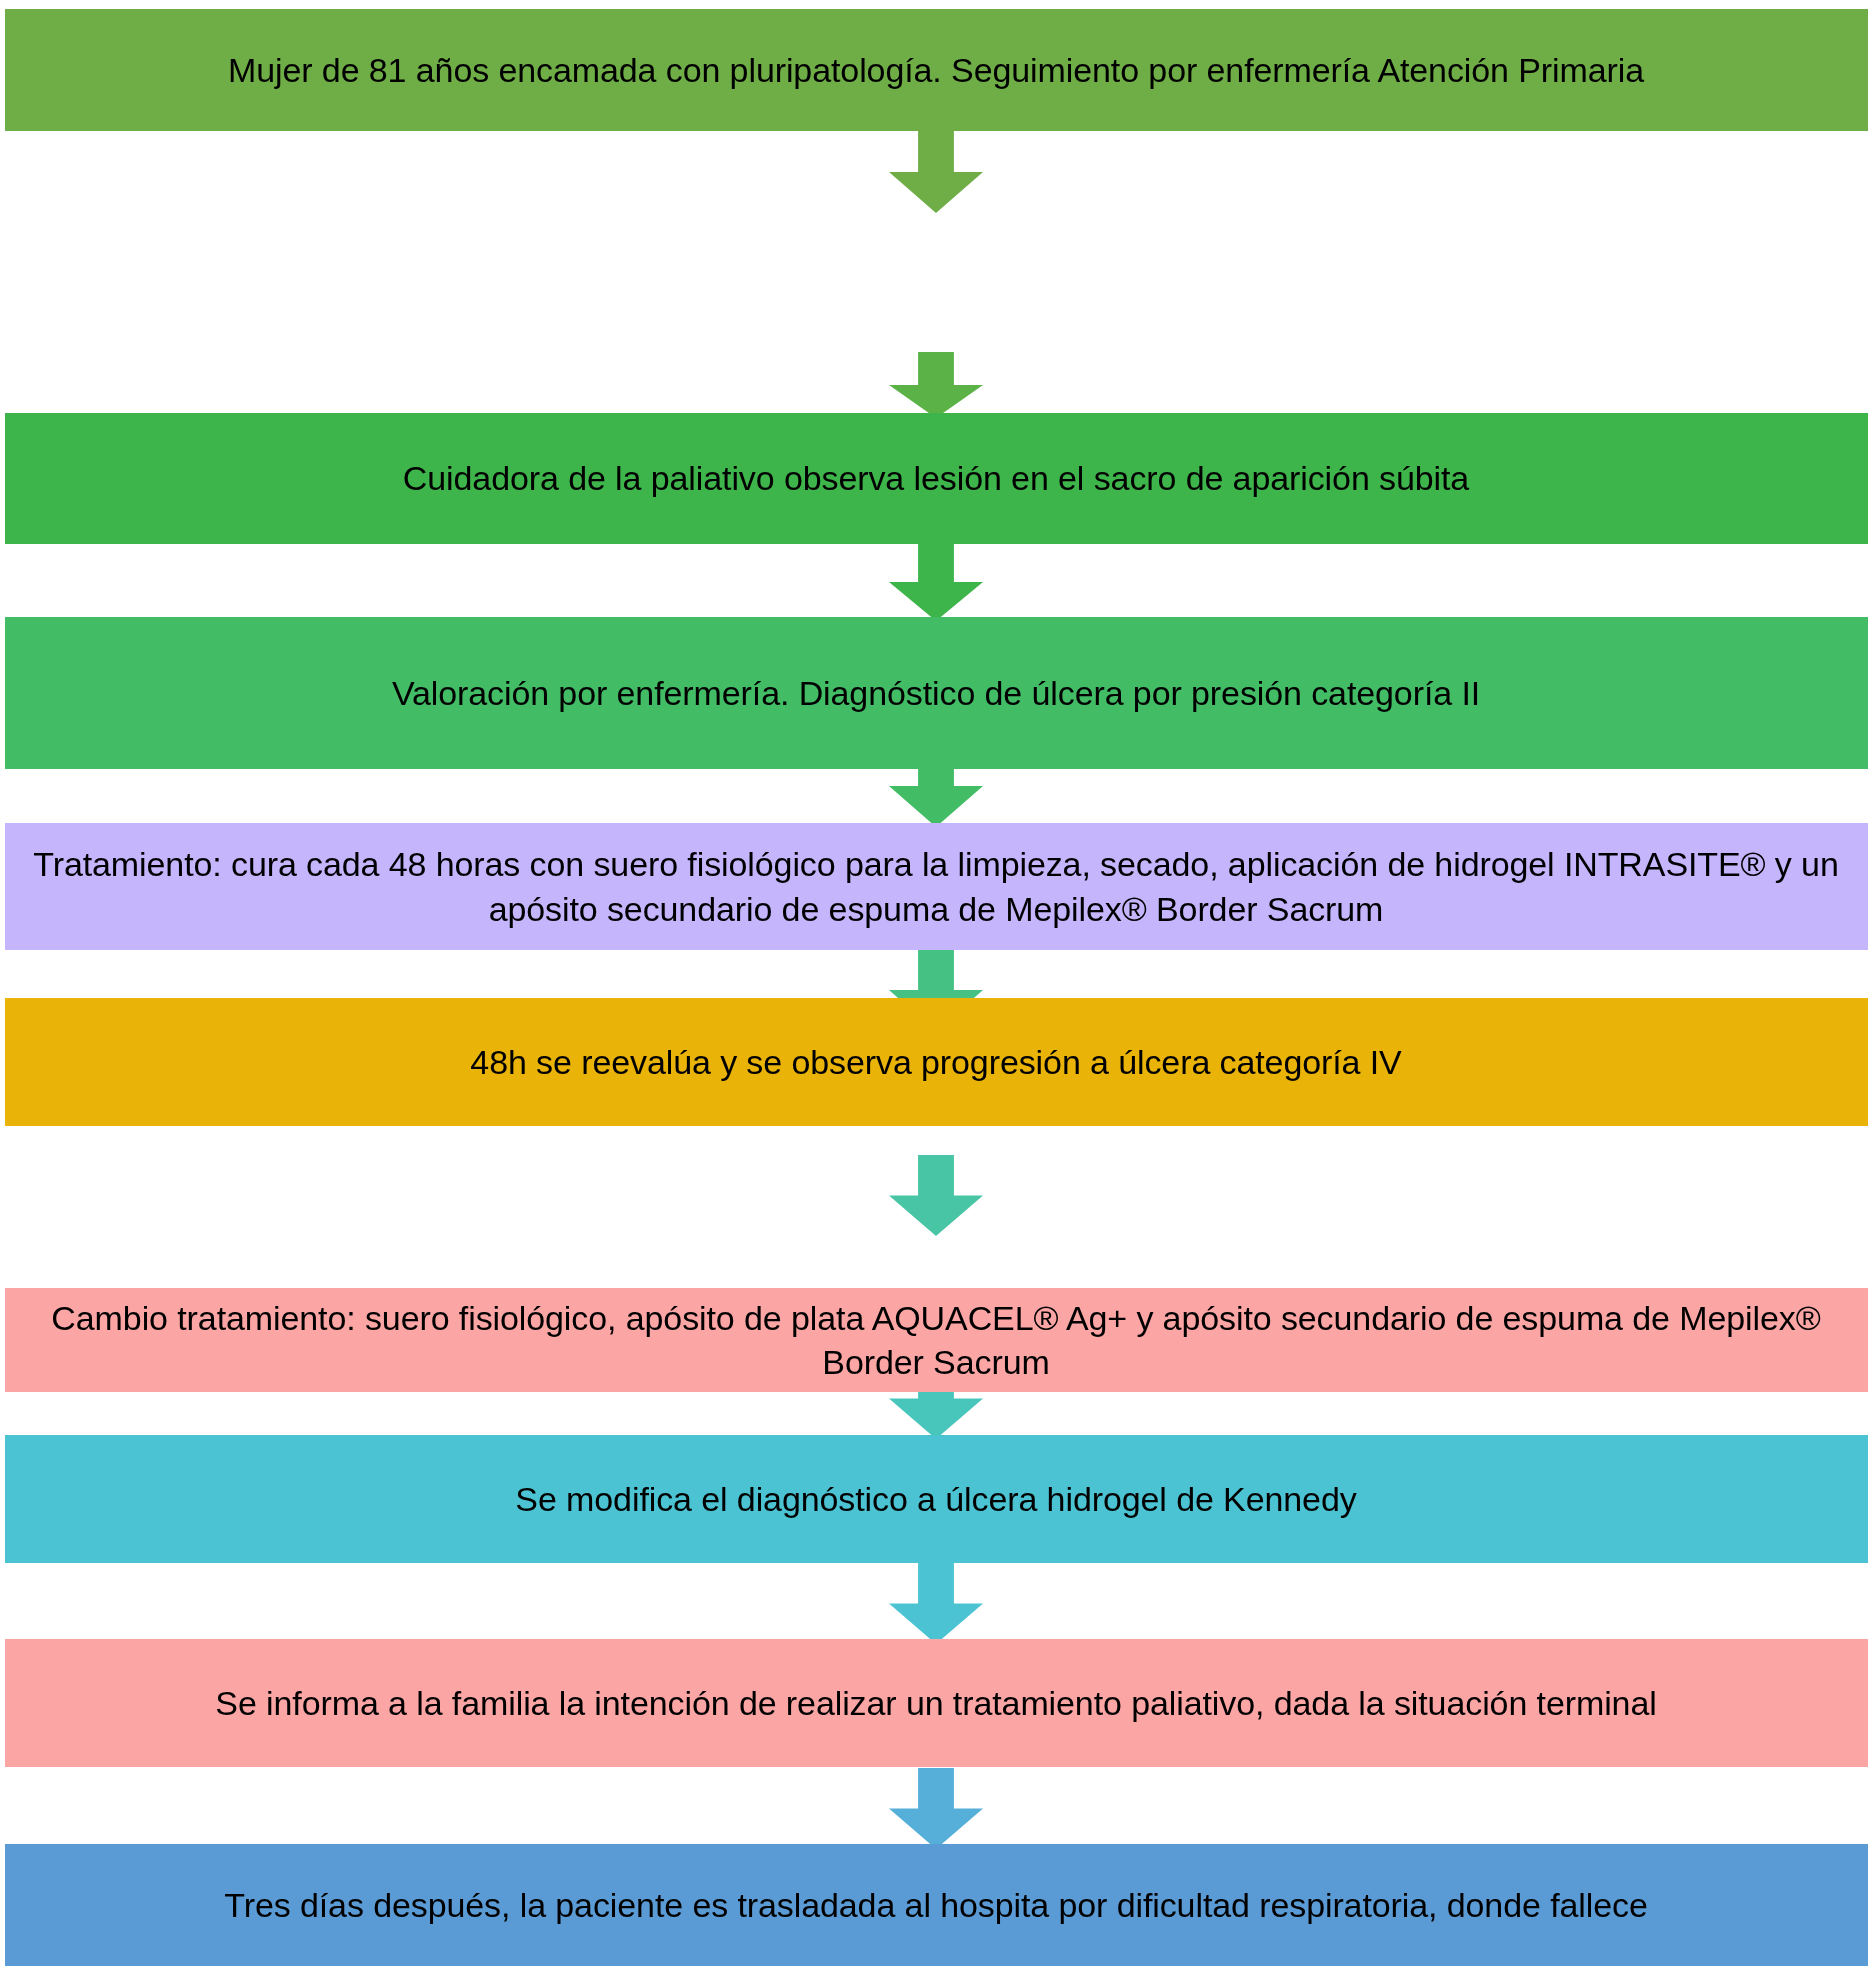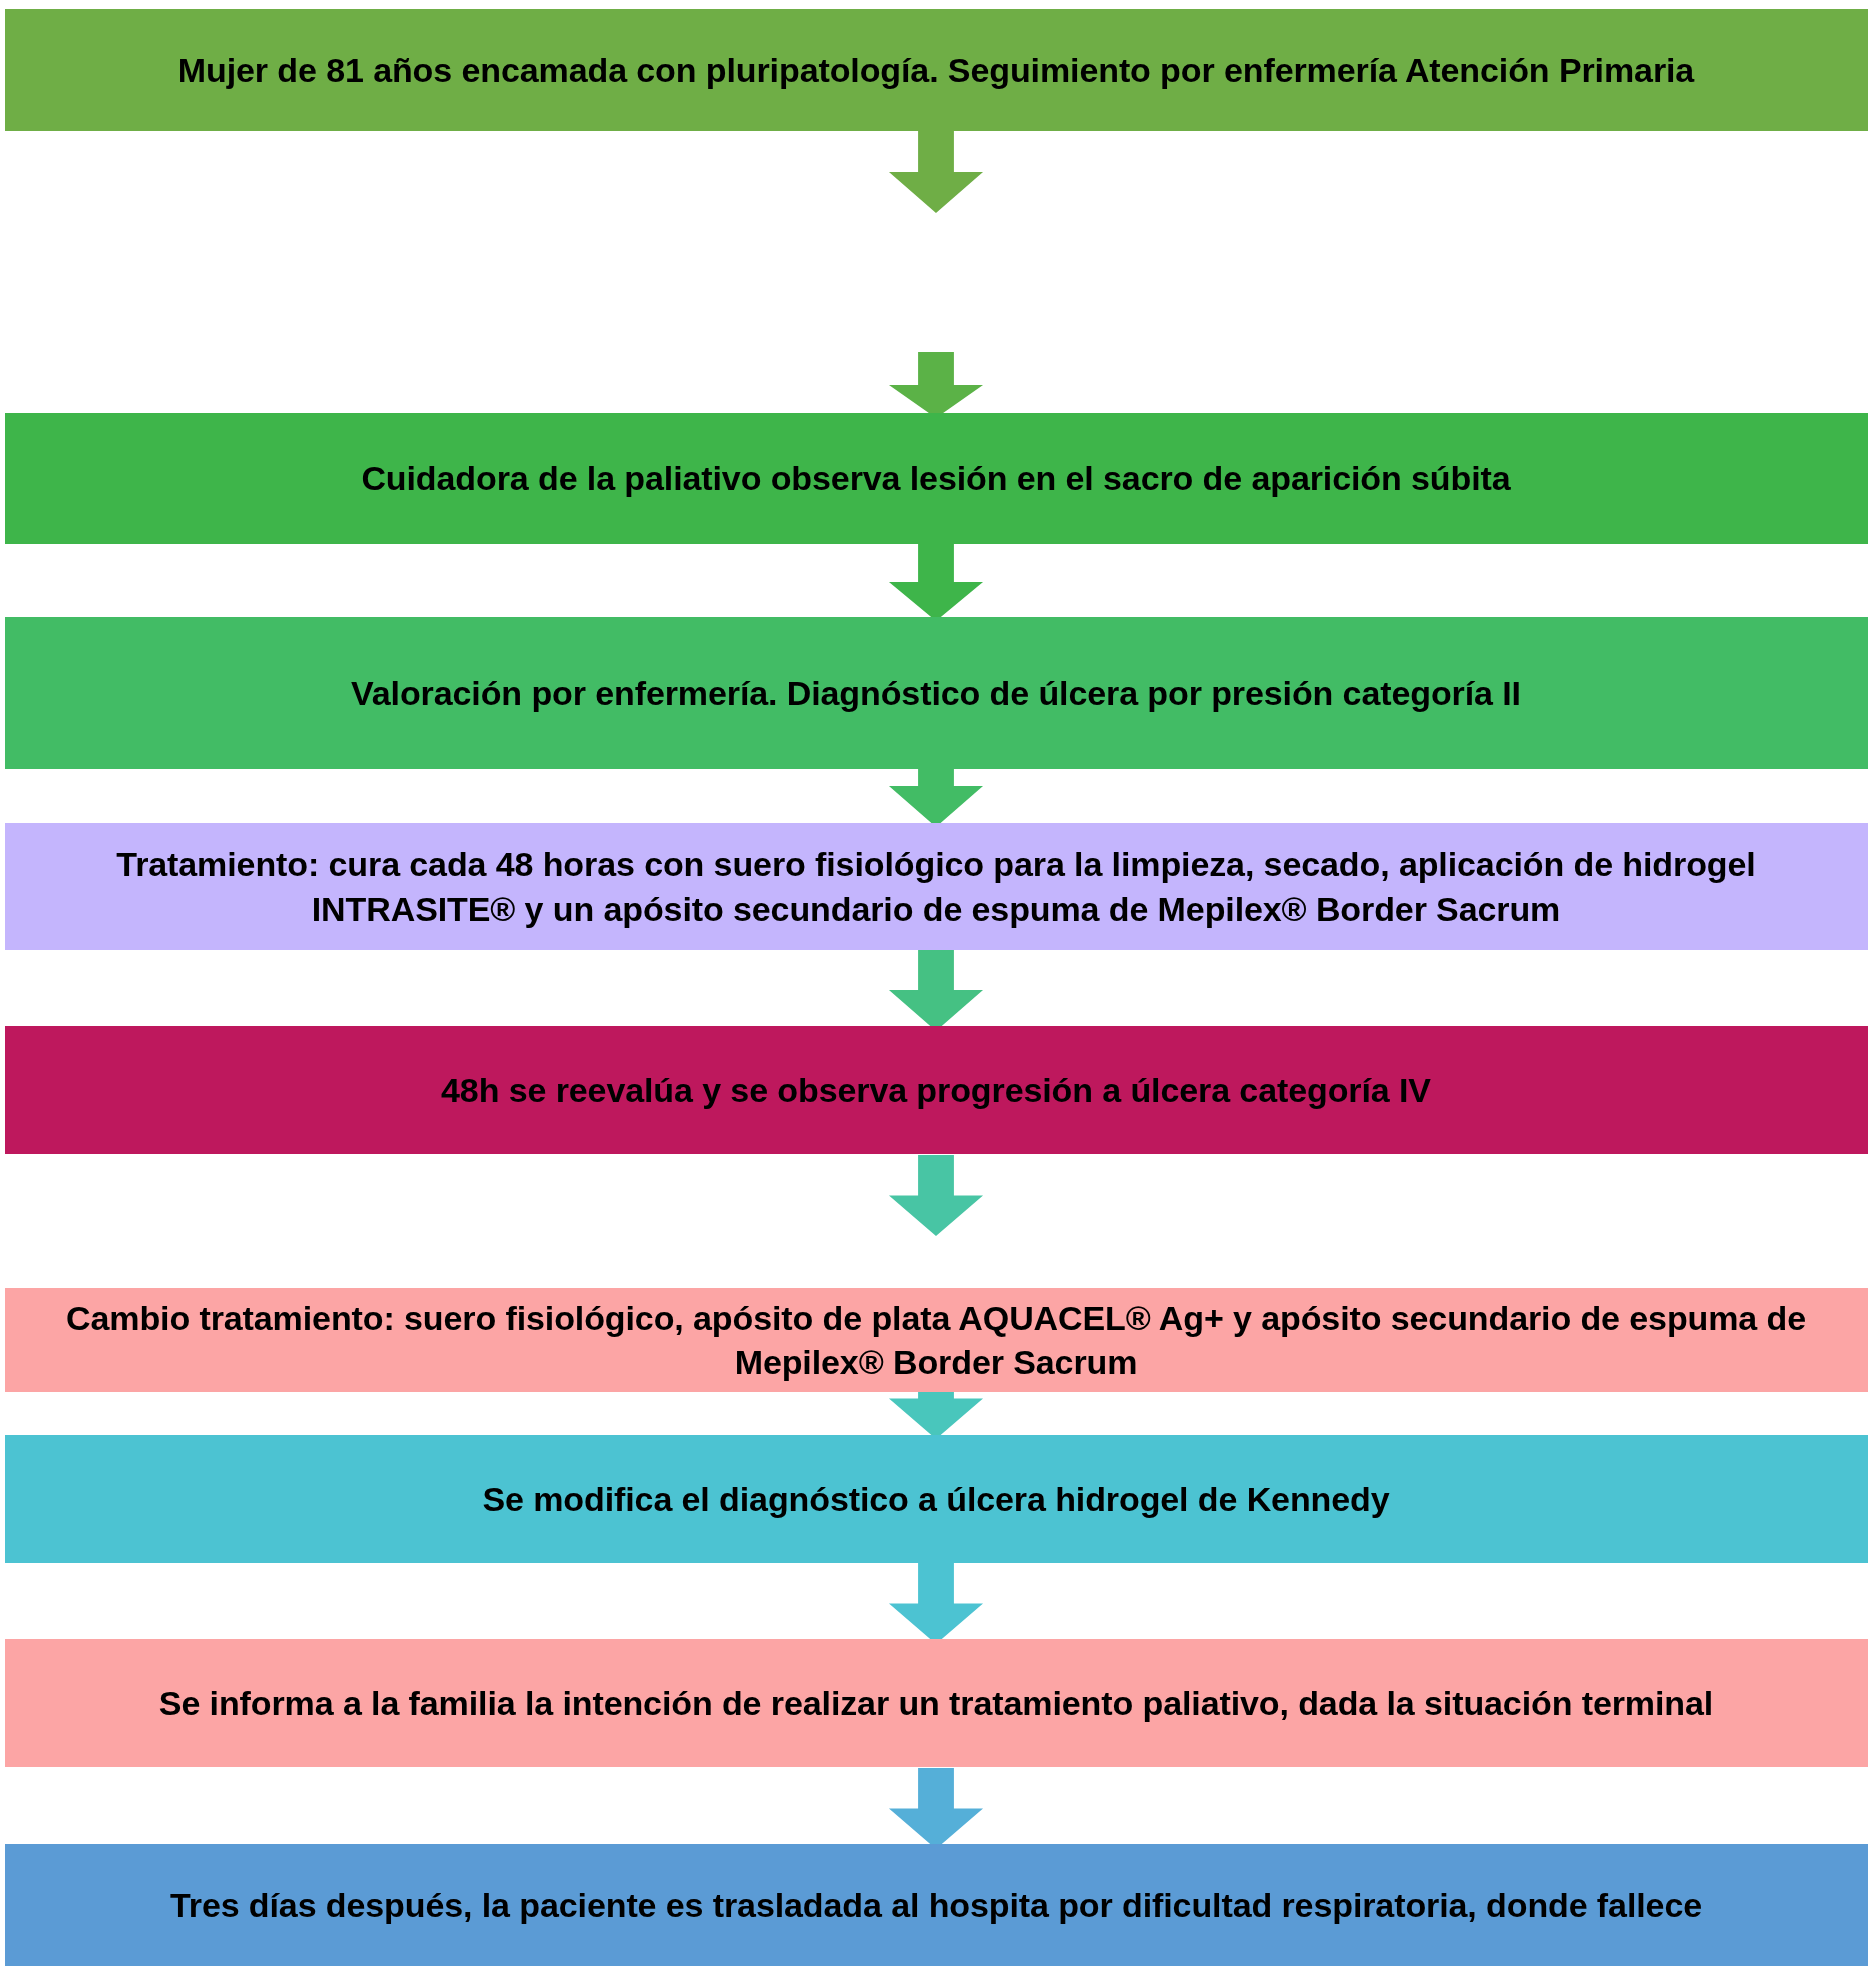--- a/index.html
+++ b/index.html
@@ -28,21 +28,21 @@
     justify-content: center;
     padding: 0 19.4px;
   }
   .node-label {
     width: 100%;
     text-align: center;
     color: #000000;
     font-size: 34px;
     line-height: 1.30;
     font-family: "Liberation Sans", sans-serif;
-    font-weight: 700;
+    font-weight: 400;
     letter-spacing: -0.1px;
   }
   .connector {
     position: absolute;
     left: 0;
     width: 1872px;
     pointer-events: none;
   }
   .connector svg {
     display: block;
@@ -104,21 +104,21 @@
     </div>
     <div class="node" style="top: 413px; height: 131px; background: rgb(62, 181, 74);">
       <div class="node-label">Cuidadora de la paliativo observa lesión en el sacro de aparición súbita</div>
     </div>
     <div class="node" style="top: 617px; height: 152px; background: rgb(66, 188, 101);">
       <div class="node-label">Valoración por enfermería. Diagnóstico de úlcera por presión categoría II</div>
     </div>
     <div class="node" style="top: 823px; height: 127px; background: #c4b5fd;">
       <div class="node-label">Tratamiento: cura cada 48 horas con suero fisiológico para la limpieza, secado, aplicación de hidrogel INTRASITE® y un apósito secundario de espuma de Mepilex® Border Sacrum</div>
     </div>
-    <div class="node" style="top: 1026px; height: 128px; background: #be185d;">
+    <div class="node" style="top: 998px; height: 128px; background: #eab308;">
       <div class="node-label">48h se reevalúa y se observa progresión a úlcera categoría IV</div>
     </div>
     <div class="node" style="top: 1288px; height: 104px; background: #fca5a5;">
       <div class="node-label">Cambio tratamiento: suero fisiológico, apósito de plata AQUACEL® Ag+ y apósito secundario de espuma de Mepilex® Border Sacrum</div>
     </div>
     <div class="node" style="top: 1435px; height: 128px; background: rgb(76, 195, 210);">
       <div class="node-label">Se modifica el diagnóstico a úlcera hidrogel de Kennedy</div>
     </div>
     <div class="node" style="top: 1639px; height: 128px; background: #fca5a5;">
       <div class="node-label">Se informa a la familia la intención de realizar un tratamiento paliativo, dada la situación terminal</div>

